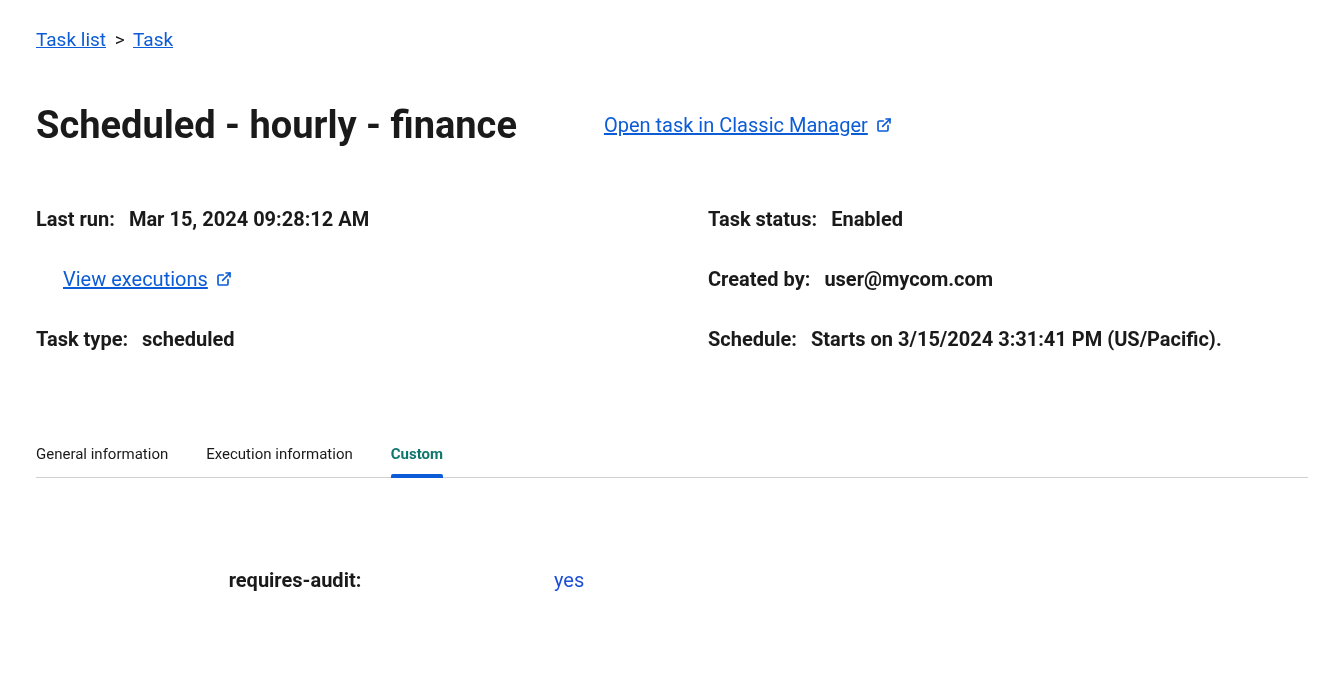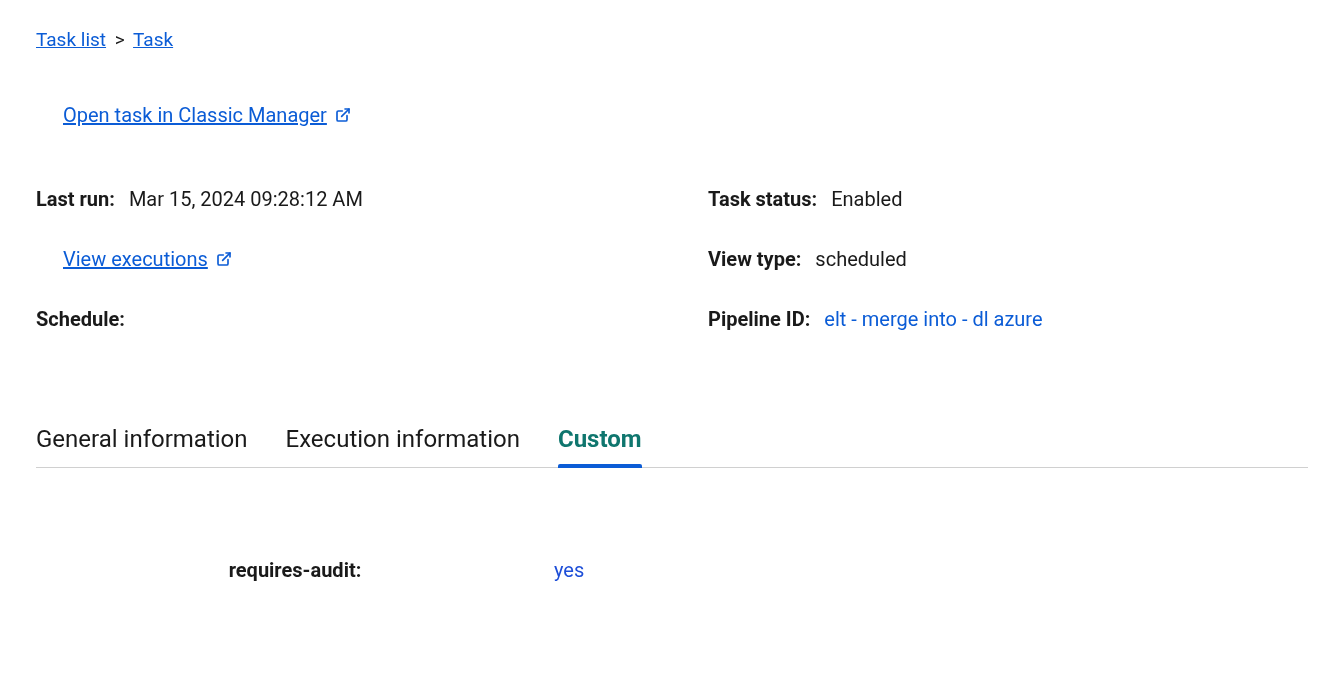--- a/index.html
+++ b/index.html
@@ -63,32 +63,33 @@
     align-items: flex-start;
     gap: 14px;
     font-size: 20px;
   }
   .info-label {
     font-weight: 700;
     color: #1a1a1a;
   }
   .info-value {
     color: #1a1a1a;
+    font-weight: bold;
   }
   .info-value.link-value {
     color: #0B5CD6;
   }
   .tabs {
     display: flex;
     gap: 38px;
     border-bottom: 1px solid #d0d0d0;
     margin-bottom: 90px;
   }
   .tab {
-    font-size: 24px;
+    font-size: 15px;
     padding: 8px 0 14px 0;
     cursor: pointer;
     color: #1a1a1a;
     position: relative;
   }
   .tab.active {
     color: #0f766e;
     font-weight: 700;
   }
   .tab.active::after {
@@ -117,20 +118,21 @@
 </head>
 <body>
 
 <nav class="breadcrumb">
   <a href="#">Task list</a>
   <span class="sep">&gt;</span>
   <a href="#">Task</a>
 </nav>
 
 <div class="title-row">
+  <h1 class="page-title">Scheduled - hourly - finance</h1>
   <a href="#" class="link">
     <span>Open task in Classic Manager</span>
     <svg class="external-icon" viewBox="0 0 24 24" fill="none" stroke="#0B5CD6" stroke-width="2.5" stroke-linecap="round" stroke-linejoin="round">
       <path d="M18 13v6a2 2 0 0 1-2 2H5a2 2 0 0 1-2-2V8a2 2 0 0 1 2-2h6"></path>
       <polyline points="15 3 21 3 21 9"></polyline>
       <line x1="10" y1="14" x2="21" y2="3"></line>
     </svg>
   </a>
 </div>
 
@@ -147,33 +149,34 @@
   <div class="info-item">
     <a href="#" class="link">
       <span>View executions</span>
       <svg class="external-icon" viewBox="0 0 24 24" fill="none" stroke="#0B5CD6" stroke-width="2.5" stroke-linecap="round" stroke-linejoin="round">
         <path d="M18 13v6a2 2 0 0 1-2 2H5a2 2 0 0 1-2-2V8a2 2 0 0 1 2-2h6"></path>
         <polyline points="15 3 21 3 21 9"></polyline>
         <line x1="10" y1="14" x2="21" y2="3"></line>
       </svg>
     </a>
   </div>
+  <div class="info-item">
+    <span class="info-label">Created by:</span>
+    <span class="info-value">user@mycom.com</span>
+  </div>
 
   <div class="info-item">
-    <span class="info-label">View type:</span>
+    <span class="info-label">Task type:</span>
     <span class="info-value">scheduled</span>
   </div>
   <div class="info-item">
     <span class="info-label">Schedule:</span>
+    <span class="info-value">Starts on 3/15/2024 3:31:41 PM (US/Pacific).</span>
   </div>
 
-  <div class="info-item">
-    <span class="info-label">Pipeline ID:</span>
-    <a href="#" class="info-value link-value" style="text-decoration:none">elt - merge into - dl azure</a>
-  </div>
   <div></div>
 </div>
 
 <div class="tabs">
   <div class="tab">General information</div>
   <div class="tab">Execution information</div>
   <div class="tab active">Custom</div>
 </div>
 
 <div class="custom-row">

